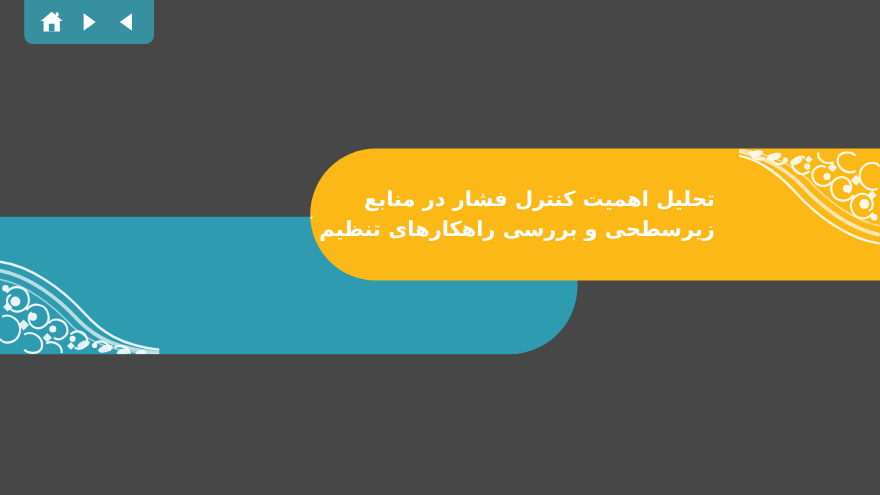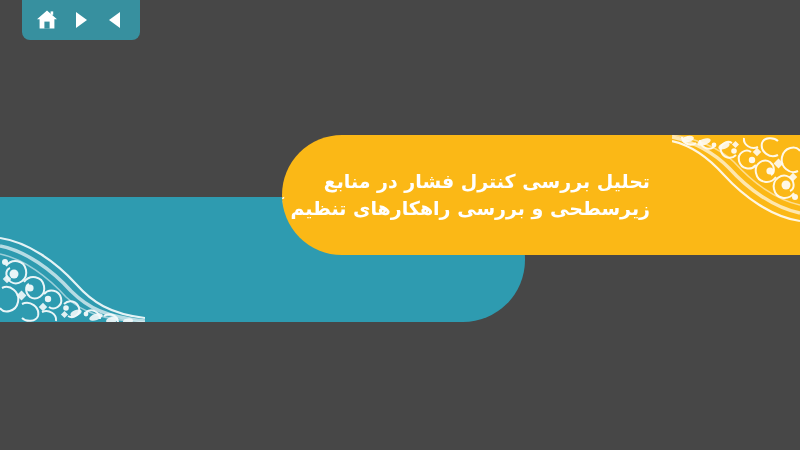--- a/index.html
+++ b/index.html
@@ -186,19 +186,19 @@
         <rect x="82" y="14" width="6" height="6" transform="rotate(45 85 17)"></rect>
         <rect x="61" y="7" width="5" height="5" transform="rotate(45 63.5 9.5)"></rect>
         <rect x="118" y="39" width="6" height="6" transform="rotate(45 121 42)"></rect>
         <ellipse cx="32" cy="7" rx="7" ry="3.2" transform="rotate(-18 32 7)"></ellipse>
         <ellipse cx="16" cy="4" rx="6" ry="3" transform="rotate(-12 16 4)"></ellipse>
         <ellipse cx="52" cy="11" rx="6" ry="3" transform="rotate(-22 52 11)"></ellipse>
       </g>
     </svg>
 
     <div id="title-block">
-      <div class="title-line">تحلیل بررسی کنترل فشار در منابع</div>
+      <div class="title-line">تحلیل اهمیت کنترل فشار در منابع</div>
       <div class="title-line">زیرسطحی و بررسی راهکارهای تنظیم آن</div>
     </div>
 
   </div>
 
 </div>
 
 </body></html>

